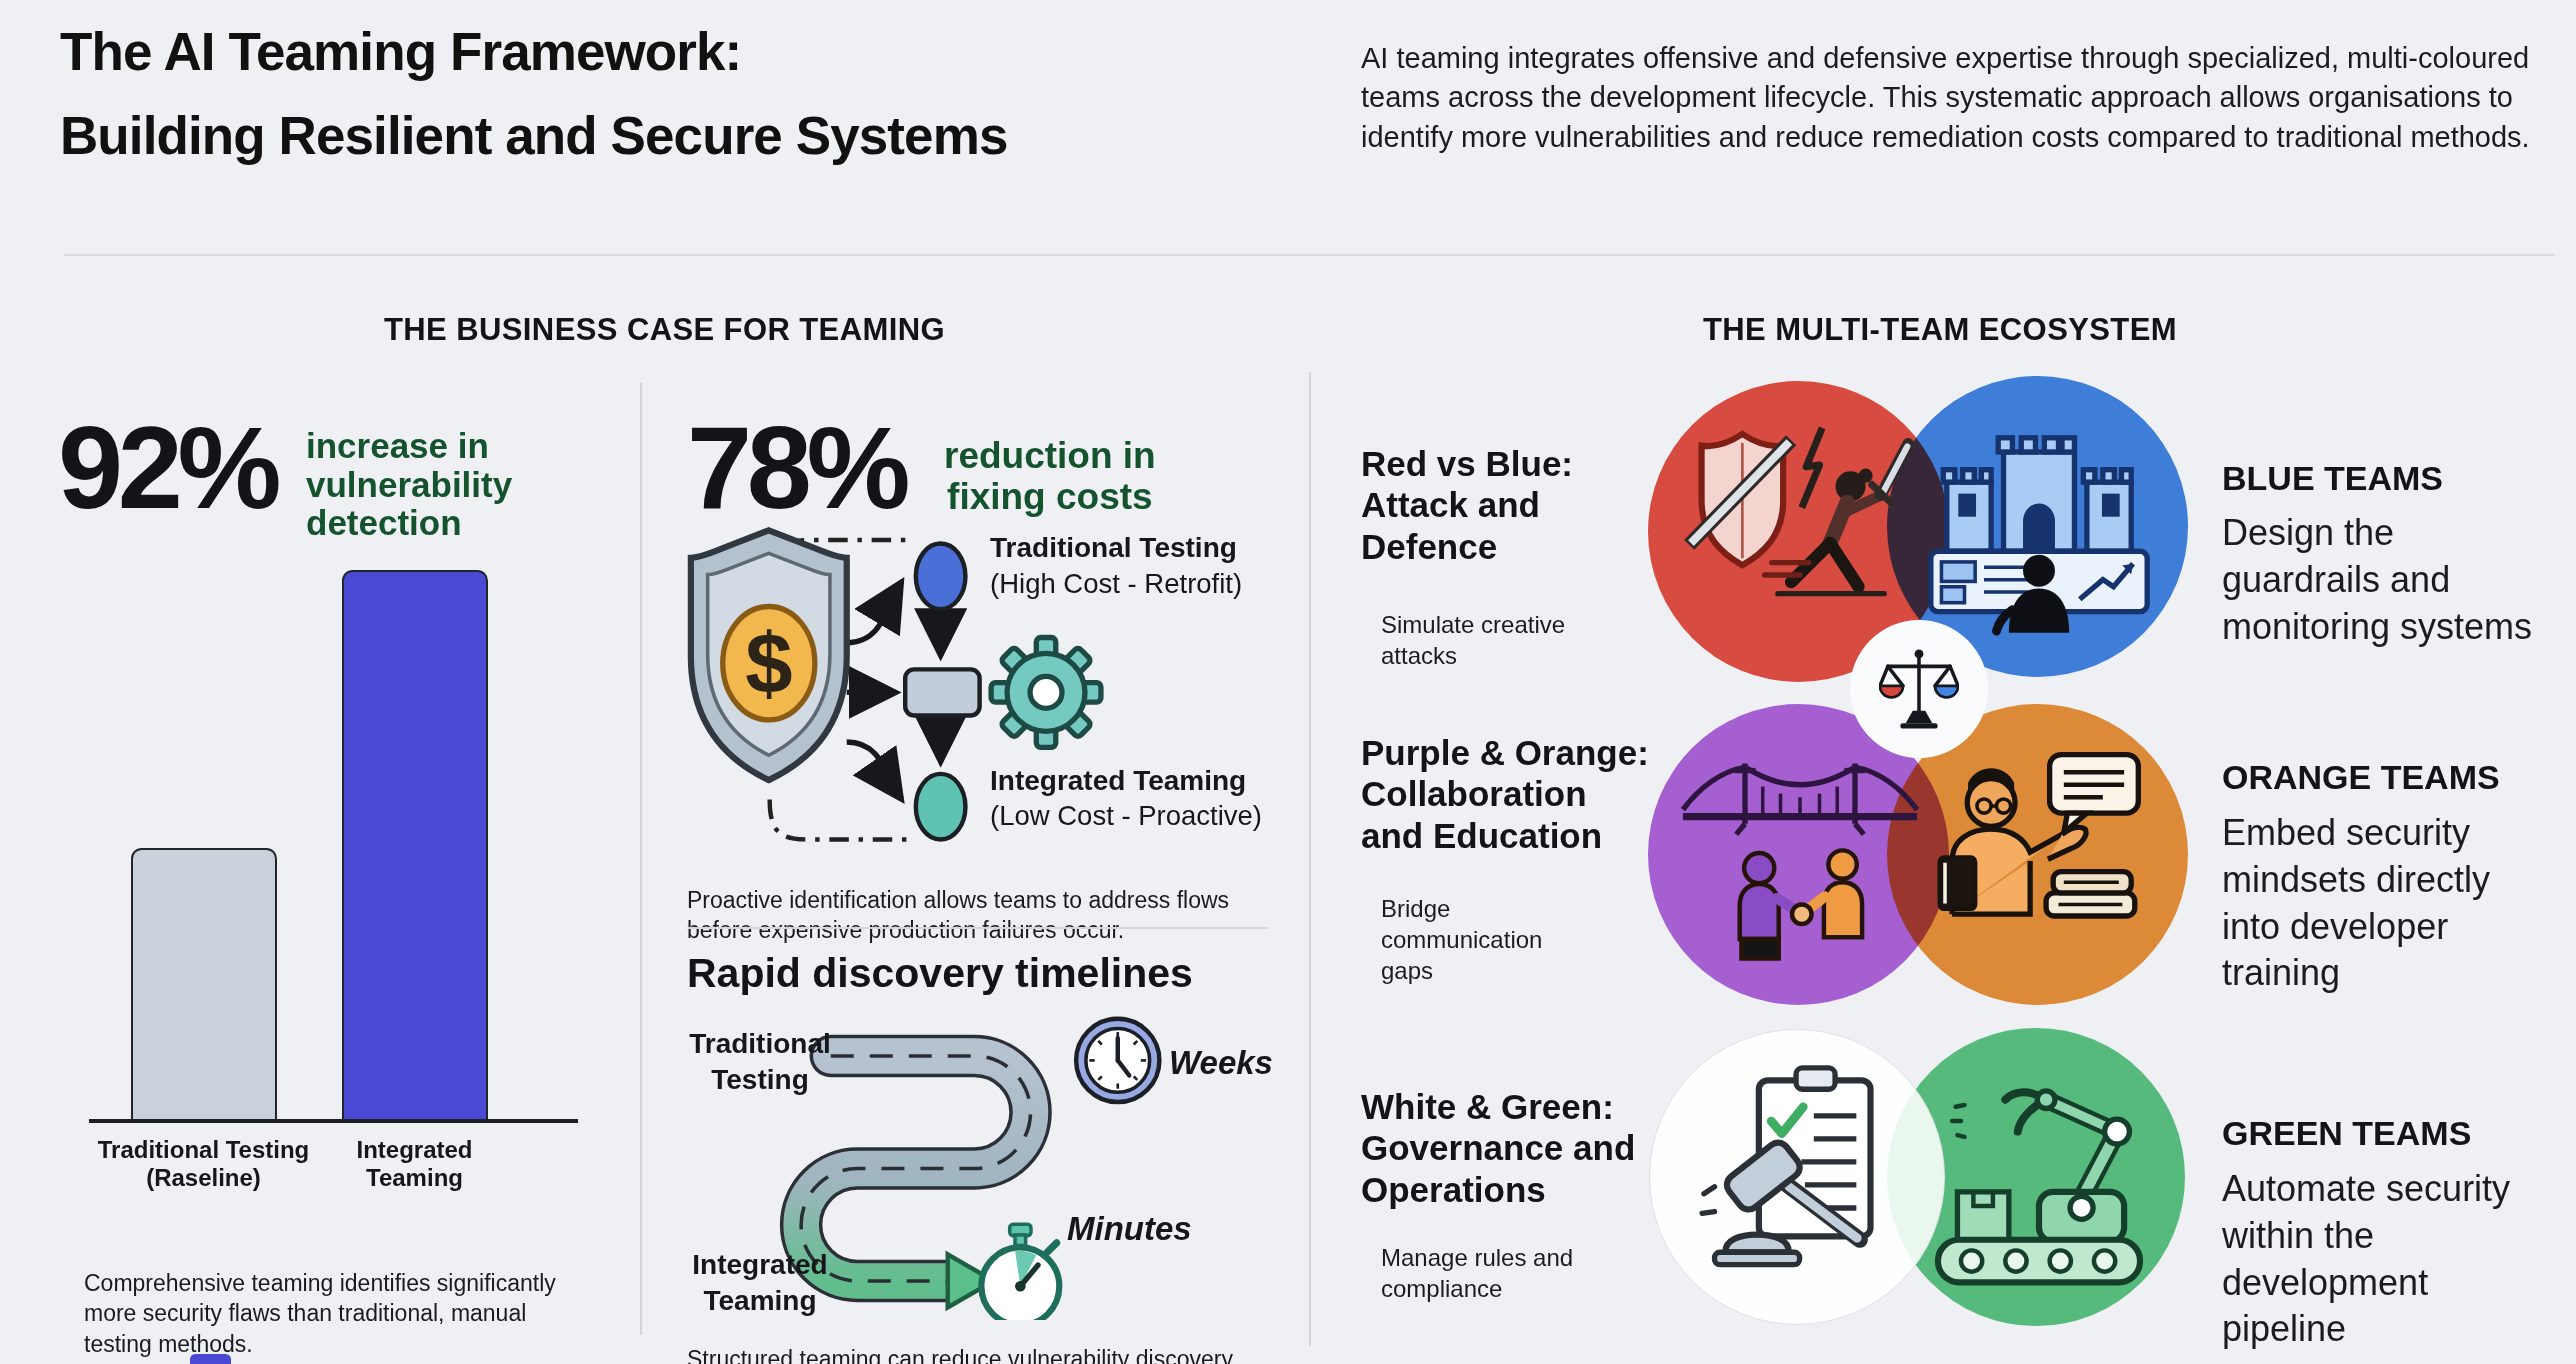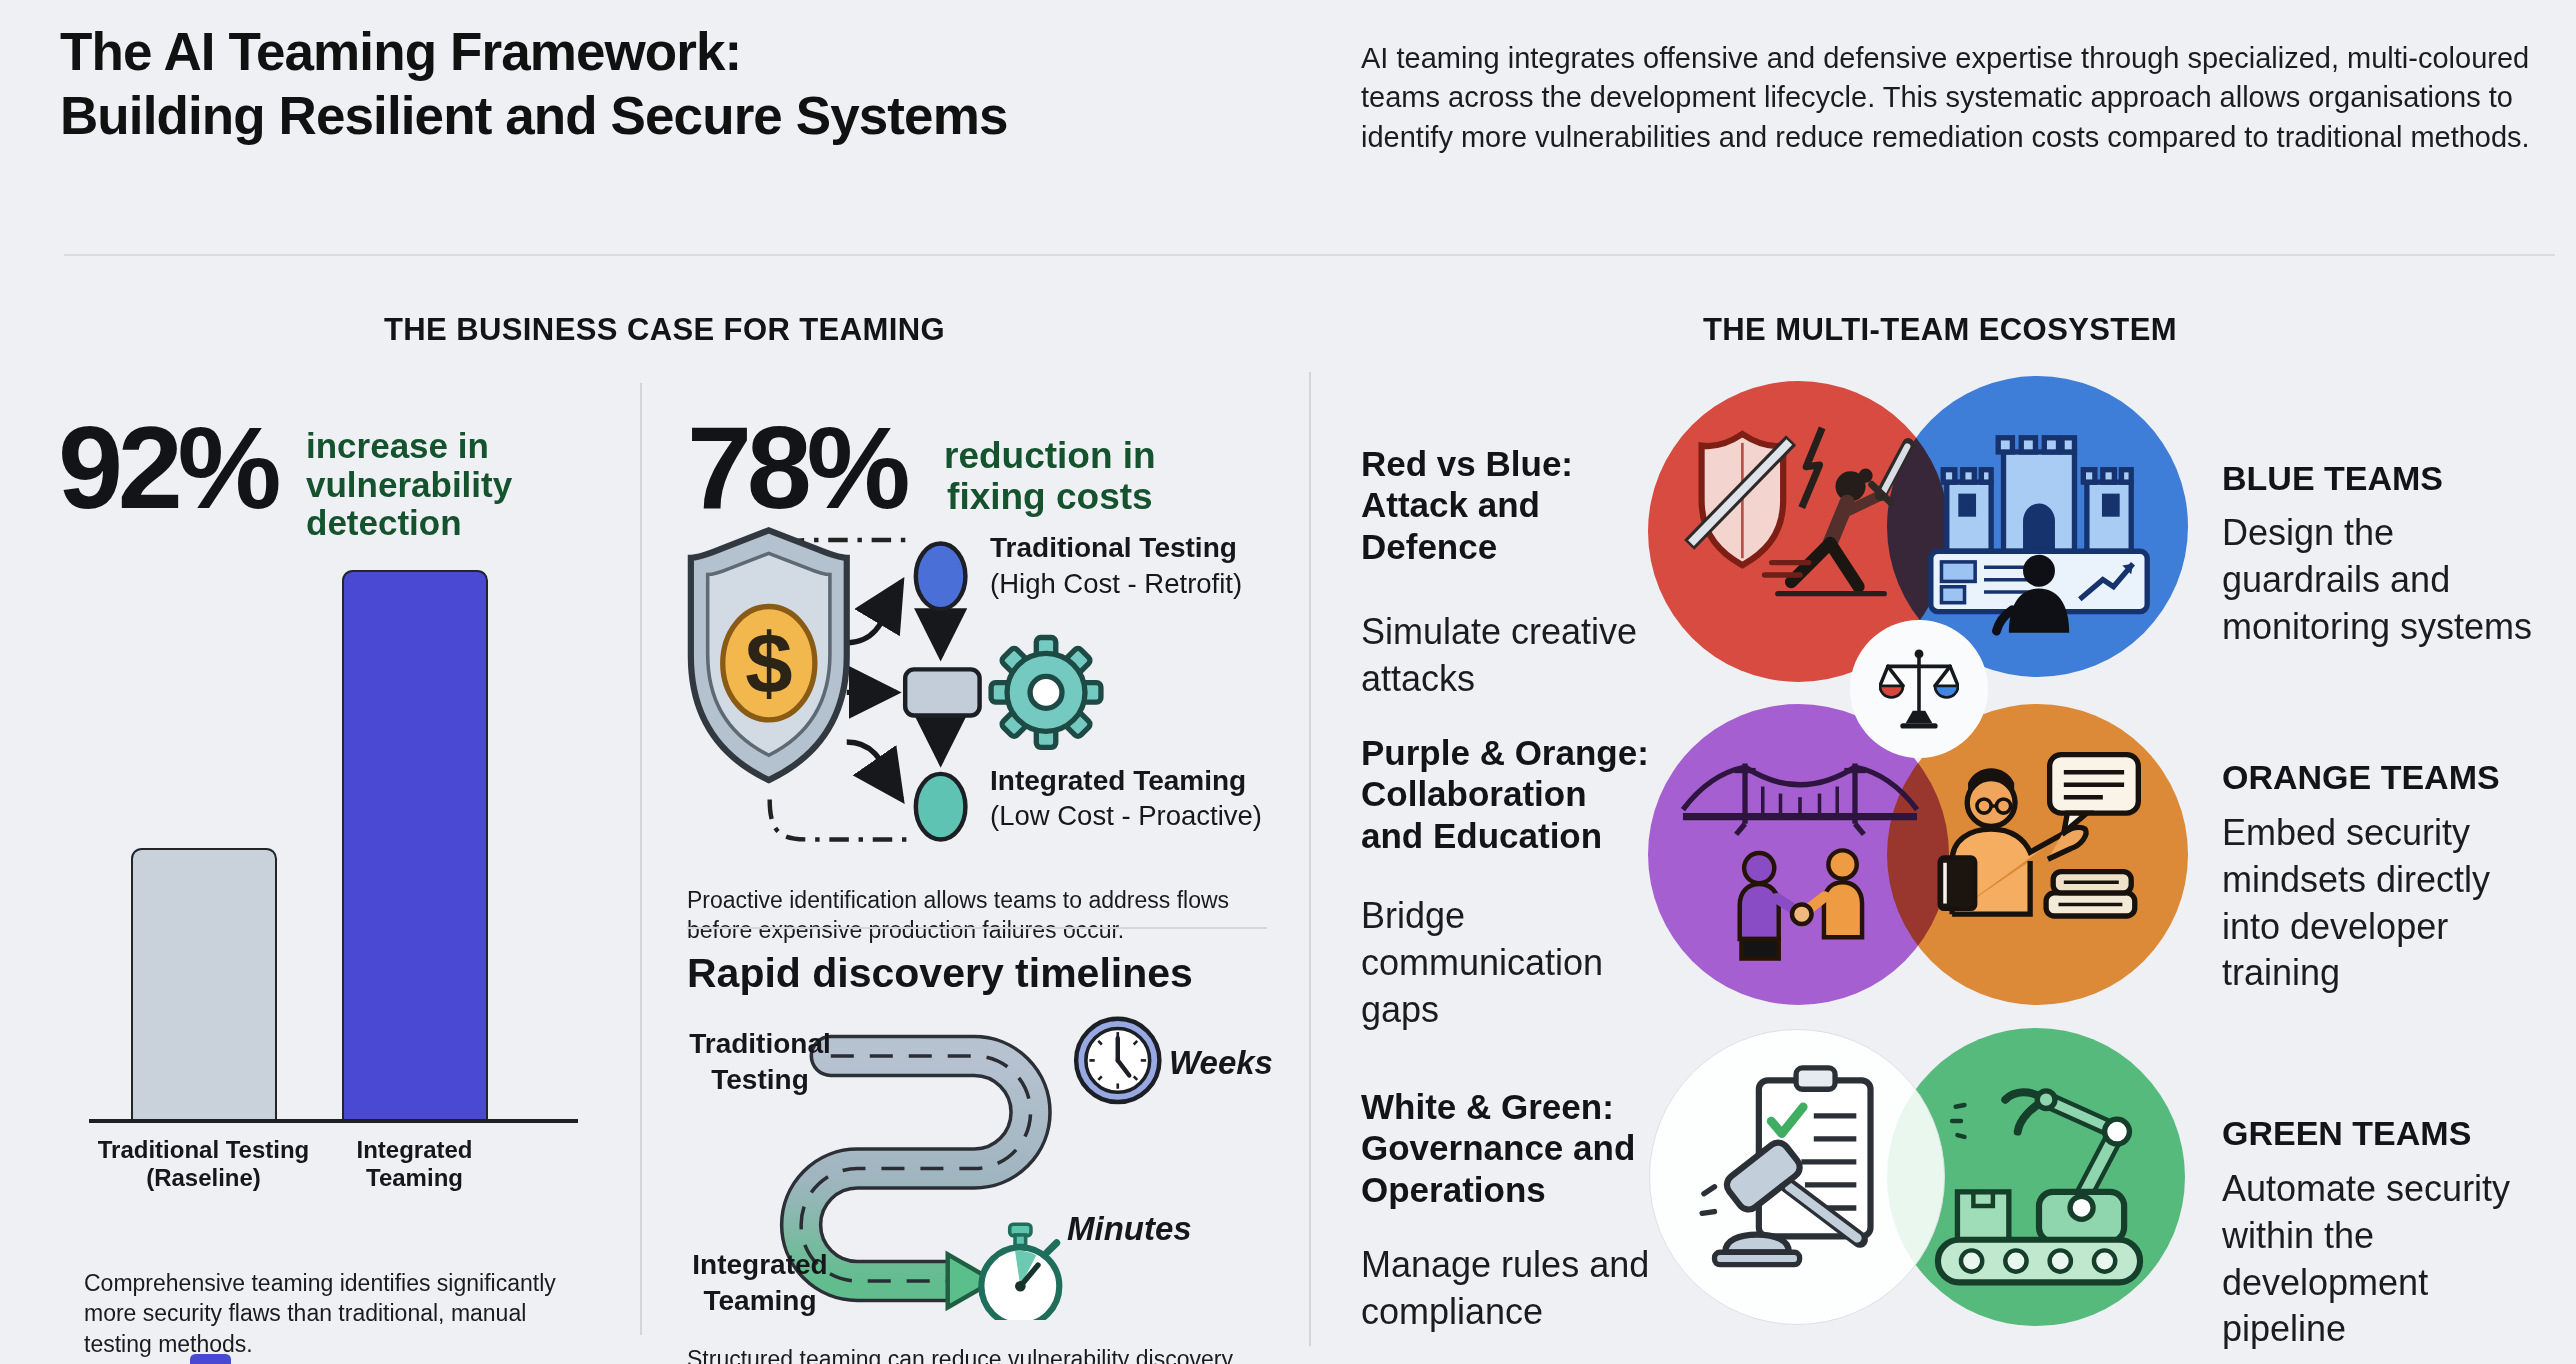--- a/index.html
+++ b/index.html
@@ -31,32 +31,32 @@
   .node-sub{font-size:27.5px;line-height:1.2;}
   .rapid-heading{font-size:41px;font-weight:700;color:#131418;}
   .tl-label{font-size:28px;font-weight:700;text-align:center;line-height:1.28;}
   .tl-label span{display:block;}
   .tl-result{font-size:33px;font-weight:700;font-style:italic;}
   
   .circle{border-radius:50%;}
   .blend{mix-blend-mode:multiply;}
   .pair-title{font-size:35px;font-weight:700;line-height:1.18;color:#131418;}
   .pair-title span{display:block;}
-  .pair-sub{font-size:36px;line-height:1.3;color:#1a1c20;}
+  .pair-sub{font-size:24px;line-height:1.3;color:#1a1c20;margin-left:20px;}
   .pair-sub span{display:block;}
   .team-name{font-size:34px;font-weight:700;color:#131418;}
   .team-desc{font-size:36px;line-height:1.3;color:#1a1c20;}
   .team-desc span{display:block;}
 </style>
 </head>
 <body>
 
 <div class="abs main-title">
   <span style="display:block;">The AI Teaming Framework:</span>
-  <span style="display:block;">Building Resilient and Secure Systems</span>
+  <span style="display:block;margin-top:20px;">Building Resilient and Secure Systems</span>
 </div>
 <div class="abs intro">AI teaming integrates offensive and defensive expertise through specialized, multi-coloured teams across the development lifecycle. This systematic approach allows organisations to identify more vulnerabilities and reduce remediation costs compared to traditional methods.</div>
 <div class="abs hr-top"></div>
 
 <div class="abs sec-heading" style="left:62px;top:312px;width:1205px;">THE BUSINESS CASE FOR TEAMING</div>
 
 <div class="abs v-div" style="left:640px;top:383px;height:952px;"></div>
 <div class="abs v-div" style="left:1309px;top:372px;height:974px;"></div>
 
 <div class="abs stat-num" style="left:58px;top:409px;">92%</div>

